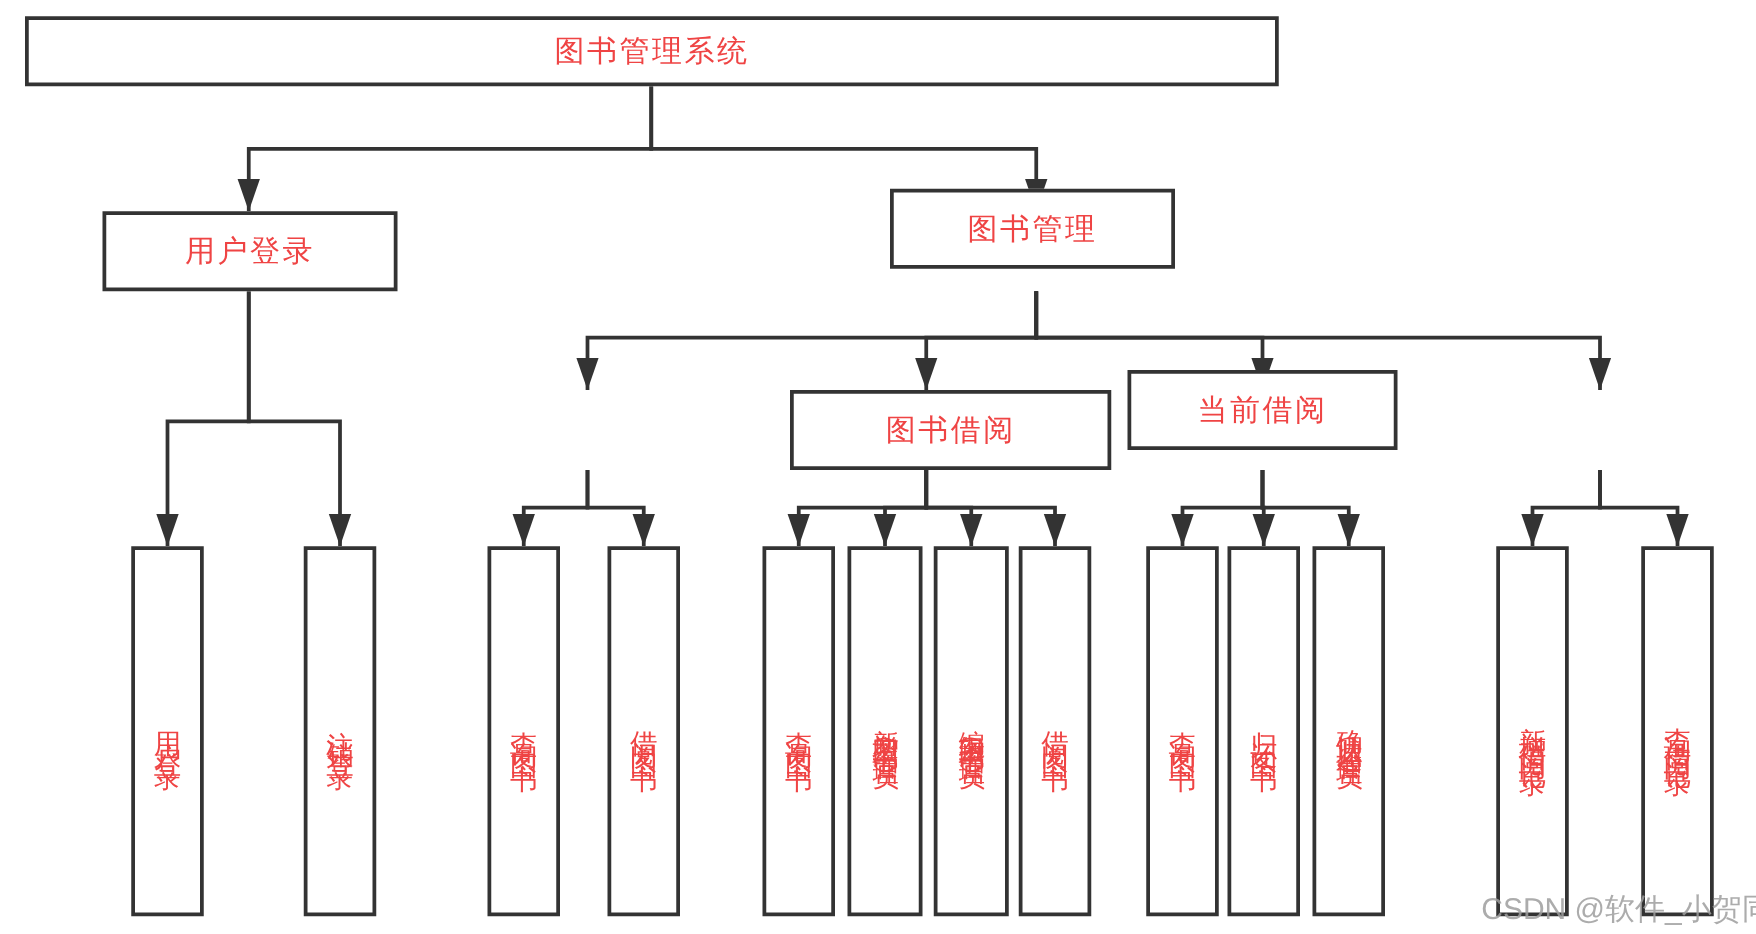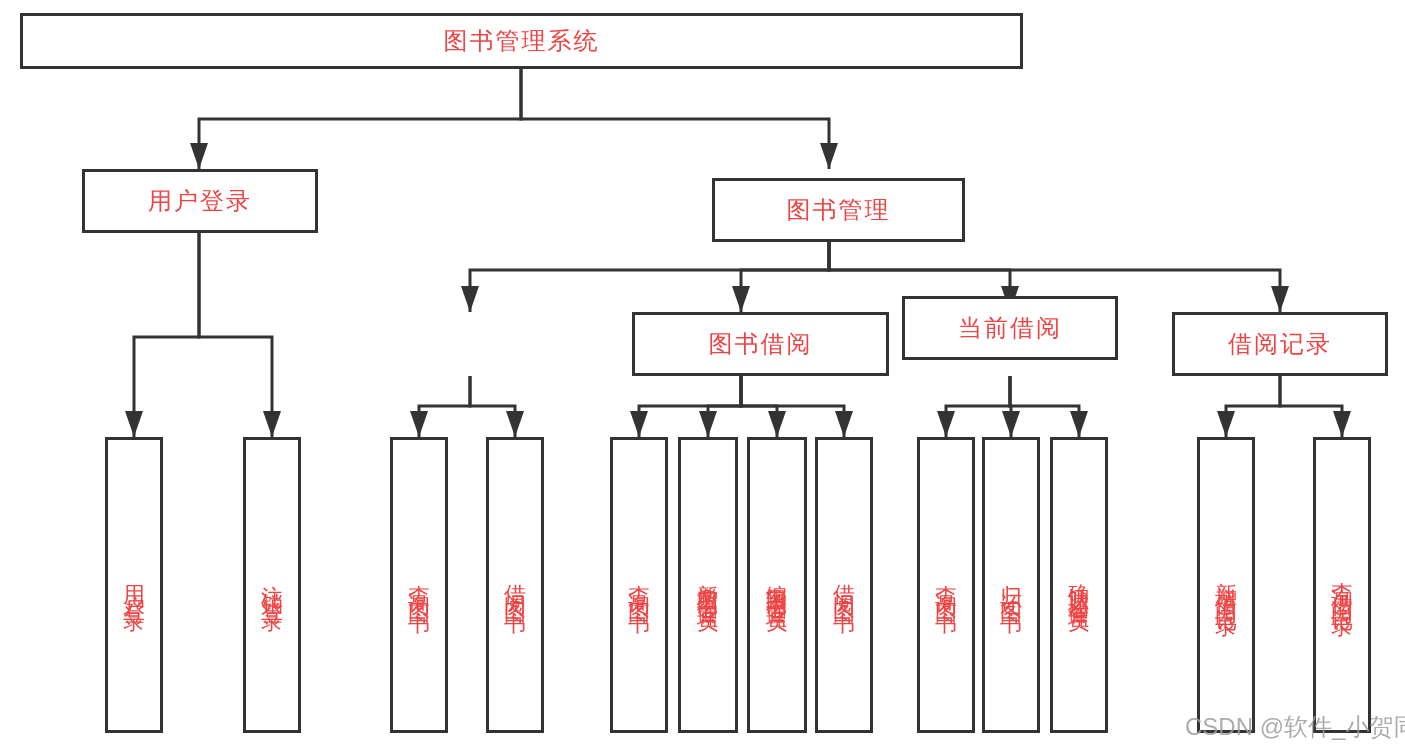--- a/index.html
+++ b/index.html
@@ -81,32 +81,29 @@
     </g>
   </svg>
 
   <div class="node hnode" style="left:20px; top:13px; width:1003px; height:56px;">
     <span>图书管理系统</span>
   </div>
 
   <div class="node hnode" style="left:82px; top:169px; width:236px; height:64px;">
     <span>用户登录</span>
   </div>
-  <div class="node hnode" style="left:712px; top:178px; width:253px; height:64px;text-align:right;">
+  <div class="node hnode" style="left:712px; top:151px; width:228px; height:64px;text-align:right;">
     <span>图书管理</span>
   </div>
 
   <div class="node hnode" style="left:632px; top:312px; width:257px; height:64px;">
     <span>图书借阅</span>
   </div>
   <div class="node hnode" style="left:902px; top:296px; width:216px; height:64px;">
     <span>当前借阅</span>
-  </div>
-  <div class="node hnode" style="left:1172px; top:312px; width:216px; height:64px;">
-    <span>借阅记录</span>
   </div>
 
   <div class="node vnode" style="left:105px; top:437px; width:58px; height:296px;">
     <span>用户登录</span>
   </div>
   <div class="node vnode" style="left:243px; top:437px; width:58px; height:296px;">
     <span>注销登录</span>
   </div>
 
   <div class="node vnode" style="left:390px; top:437px; width:58px; height:296px;">

